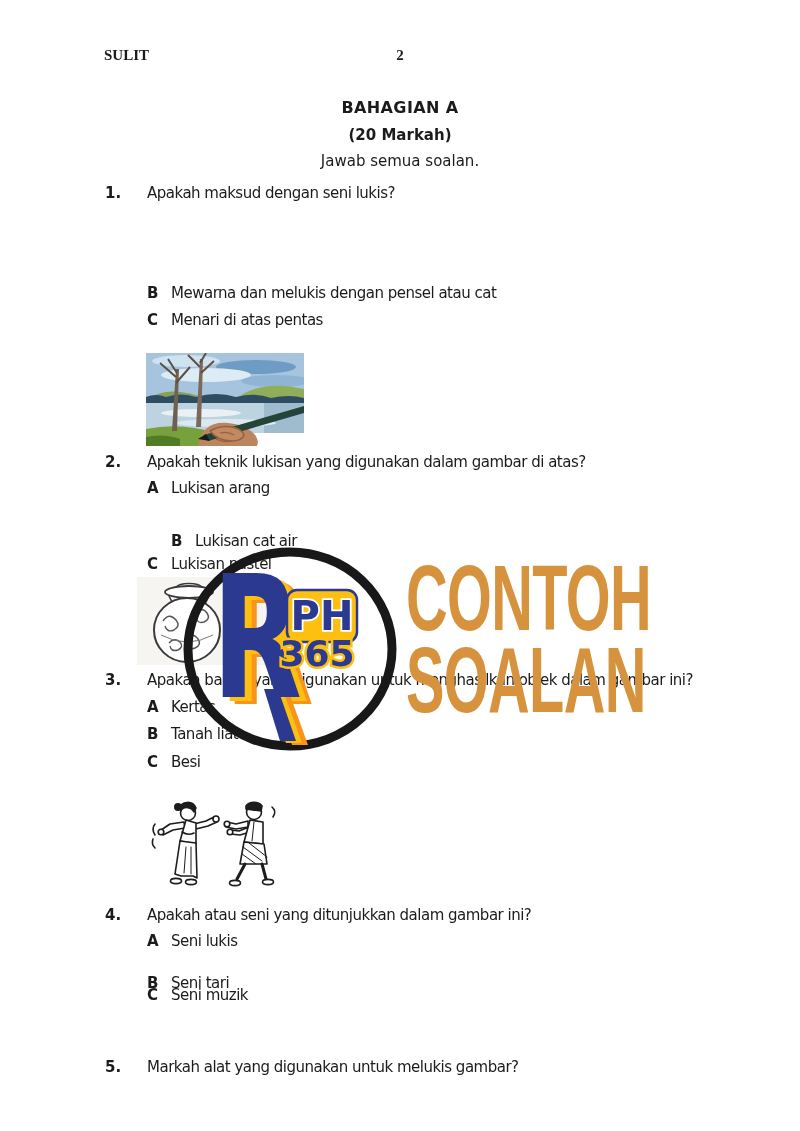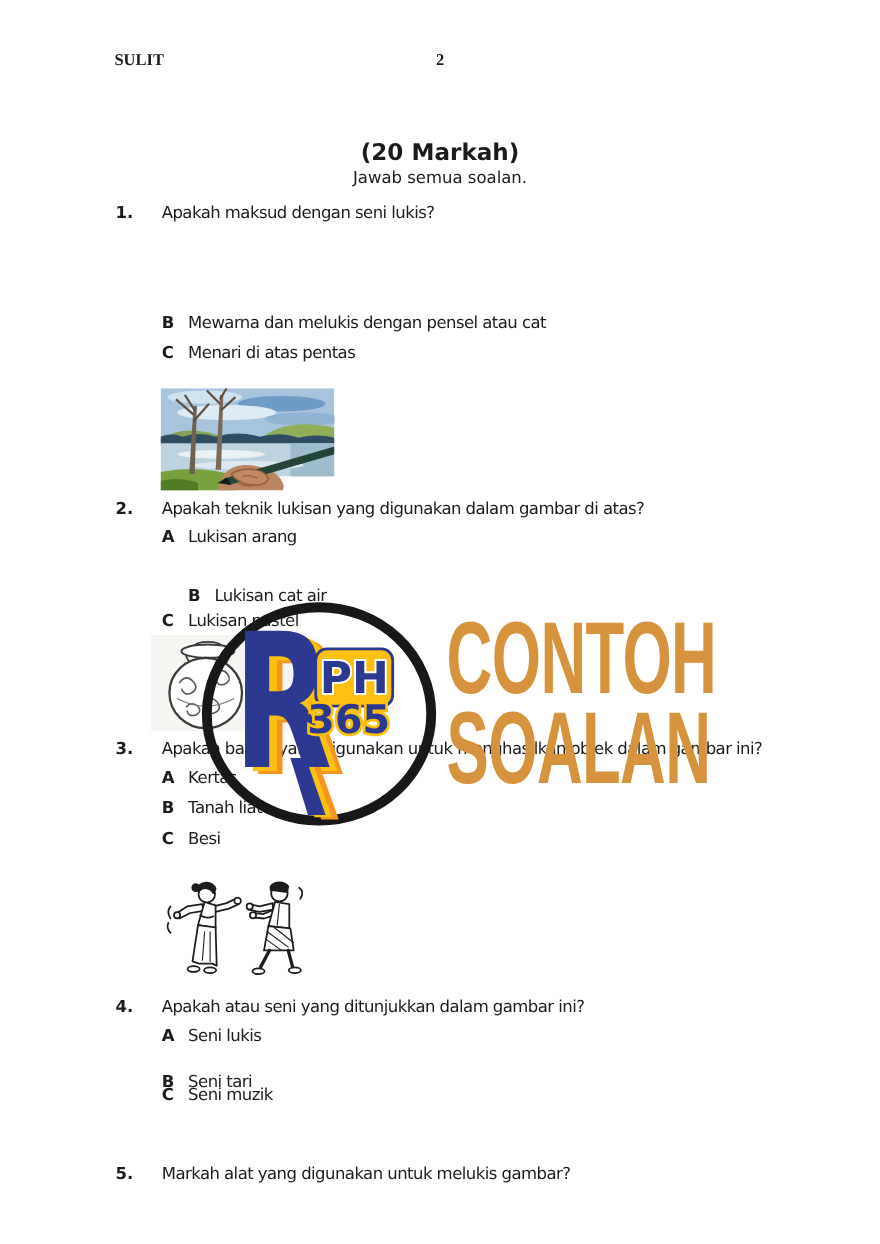--- a/index.html
+++ b/index.html
@@ -1,21 +1,21 @@
 <!DOCTYPE html>
 <html><head>
 <meta charset="utf-8">
 <style>
   html,body{margin:0;padding:0;background:#ffffff;}
   .page{position:relative;width:800px;height:1131px;background:#ffffff;overflow:hidden;
         font-family:"DejaVu Sans",sans-serif;color:#1b1b1b;border-radius:27px;}
   .hdr{position:absolute;font-family:"Liberation Serif",serif;font-weight:bold;font-size:15px;}
   .center-line{position:absolute;left:0;width:800px;text-align:center;}
   .h-title{font-weight:bold;font-size:16px;letter-spacing:.4px;}
-  .h-marks{font-weight:bold;font-size:21px;}
+  .h-marks{font-weight:bold;font-size:15px;}
   .h-instr{font-size:15px;}
   .q-row{position:absolute;left:105px;font-size:15px;letter-spacing:-0.5px;line-height:19px;white-space:nowrap;}
   .q-num{display:inline-block;width:42px;font-weight:bold;letter-spacing:0;}
   .opt-row{position:absolute;left:147px;font-size:15px;letter-spacing:-0.5px;line-height:19px;white-space:nowrap;}
   .opt-letter{display:inline-block;width:24px;font-weight:bold;letter-spacing:0;}
   .fig{position:absolute;z-index:1;}
   
   .wm-logo{position:absolute;left:178px;top:543px;z-index:30;}
   .stamp{position:absolute;left:406px;z-index:31;color:#d6923c;
          font-family:"Liberation Sans",sans-serif;font-weight:bold;font-size:93px;
@@ -25,20 +25,21 @@
   .stamp2{top:634px;}
 </style>
 </head>
 <body>
 
 <div class="page">
 
   <div class="hdr" style="left:104px;top:47px;">SULIT</div>
   <div class="hdr center-line" style="top:47px;">2</div>
 
+  <div class="center-line h-title" style="top:98px;">BAHAGIAN A</div>
   <div class="center-line h-marks" style="top:126px;">(20 Markah)</div>
   <div class="center-line h-instr" style="top:152px;">Jawab semua soalan.</div>
 
   <div class="q-row" style="top:184px;">
     <span class="q-num">1.</span><span>Apakah maksud dengan seni lukis?</span>
   </div>
   <div class="opt-row" style="top:284px;">
     <span class="opt-letter">B</span><span>Mewarna dan melukis dengan pensel atau cat</span>
   </div>
   <div class="opt-row" style="top:311px;">

